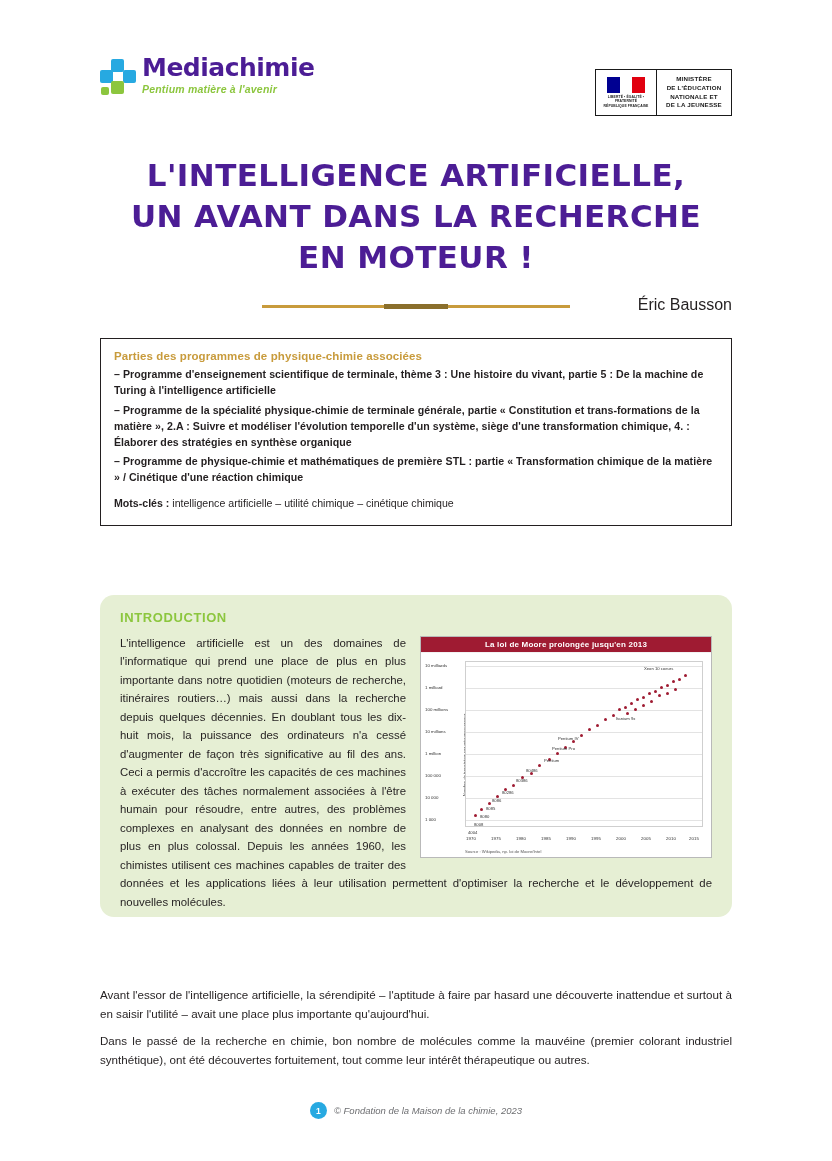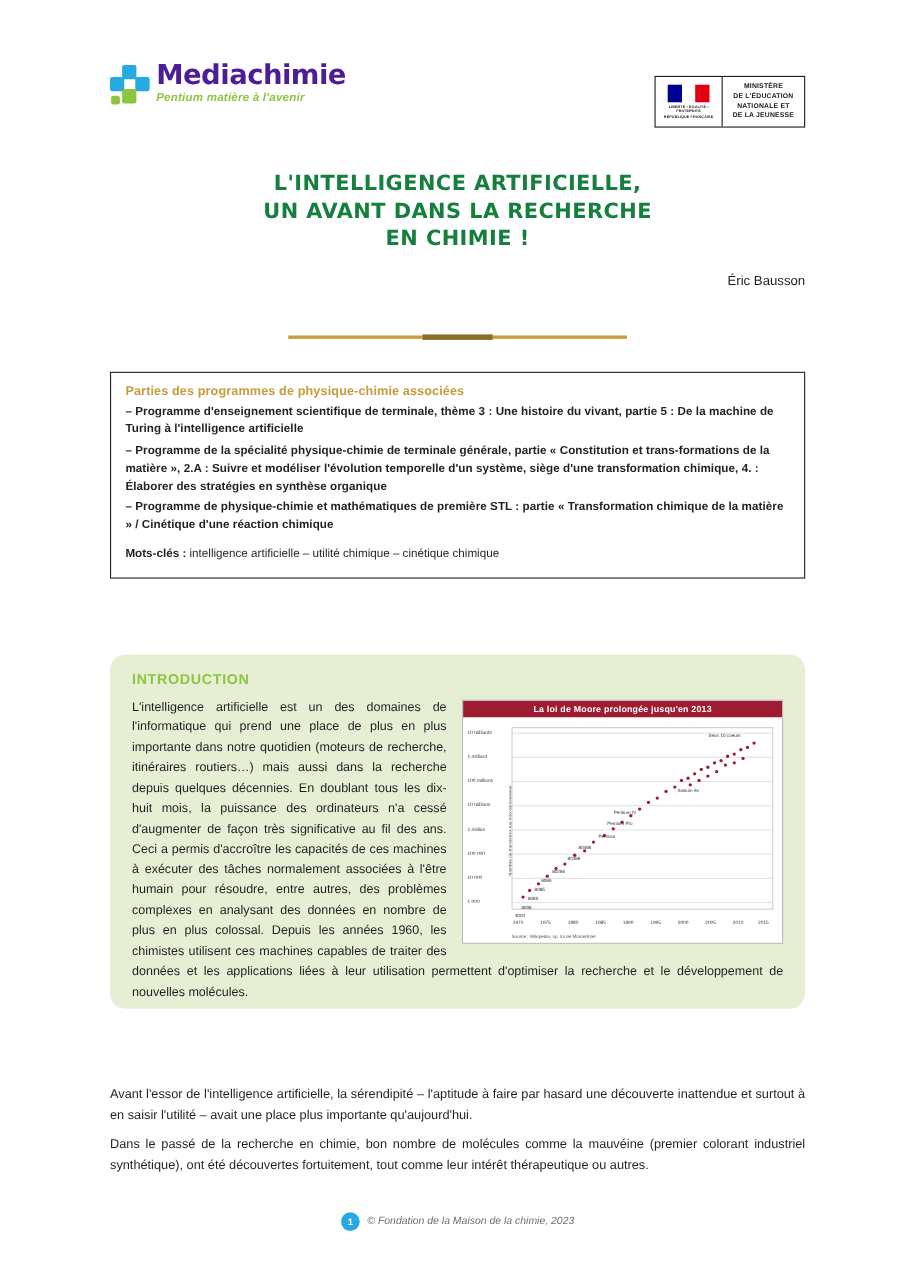--- a/index.html
+++ b/index.html
@@ -124,31 +124,31 @@
 
   
   .title-block {
     position: absolute;
     top: 155px;
     left: 100px;
     width: 632px;
     text-align: center;
   }
   .doc-title {
-    color: #15803d;
-    font-size: 19px;
+    color: #4c1d95;
+    font-size: 31px;
     font-weight: bold;
     line-height: 1.32;
     letter-spacing: 0.4px;
     font-family: "DejaVu Sans", sans-serif;
   }
   .author {
     margin-top: 18px;
     text-align: right;
-    font-size: 12px;
+    font-size: 16px;
     color: #231f20;
   }
 
   .rule {
     position: absolute;
     top: 305px;
     left: 262px;
     width: 308px;
     height: 3px;
     display: flex;
@@ -375,21 +375,21 @@
         <span>NATIONALE ET</span>
         <span>DE LA JEUNESSE</span>
       </div>
     </div>
   </div>
 
   <div class="title-block">
     <div class="doc-title">
       <div>L'INTELLIGENCE ARTIFICIELLE,</div>
       <div>UN AVANT DANS LA RECHERCHE</div>
-      <div>EN CHIMIE !</div>
+      <div>EN MOTEUR !</div>
     </div>
     <div class="author">Éric Bausson</div>
   </div>
 
   <div class="rule">
     <span class="seg seg-a"></span>
       <span class="seg seg-b"></span>
       <span class="seg seg-c"></span>
   </div>
 

